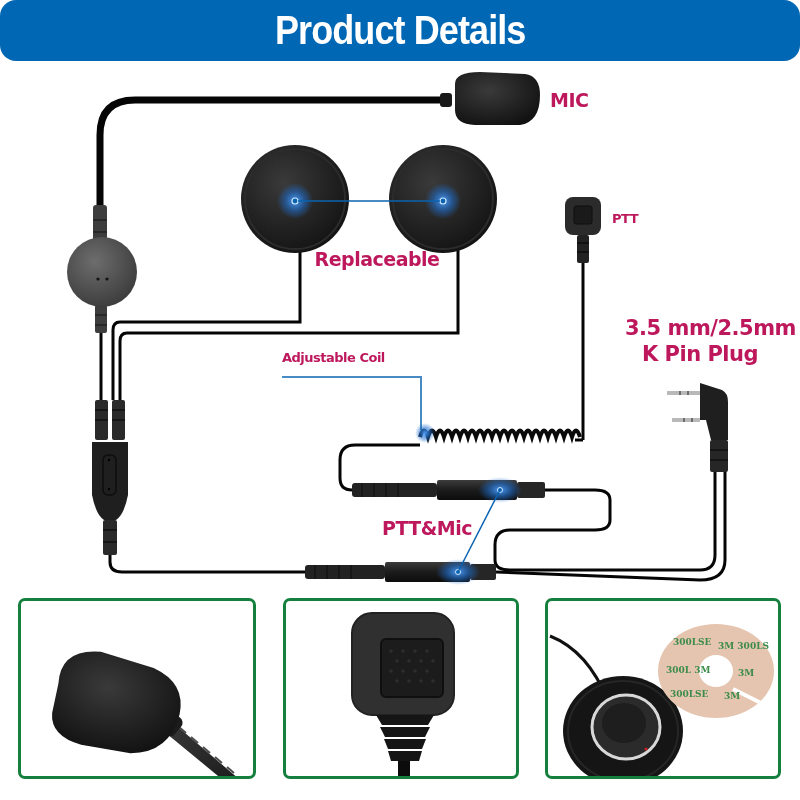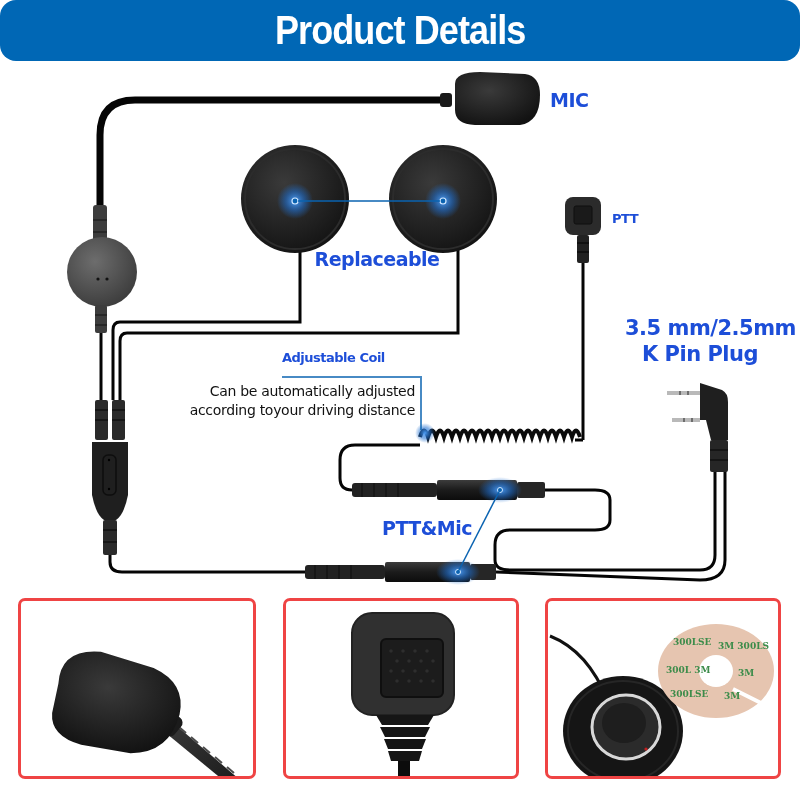--- a/index.html
+++ b/index.html
@@ -13,34 +13,34 @@
     }
     .header-title {
       color: #ffffff; font-weight: bold; font-size: 40px;
       letter-spacing: -1px; transform: scaleX(0.9);
     }
 
     .diagram { position: absolute; left: 0; top: 61px; width: 800px; height: 530px; }
     .diagram svg { position: absolute; left: 0; top: 0; }
 
     .label {
-      position: absolute; color: #1d4ed8; font-weight: bold;
+      position: absolute; color: #be185d; font-weight: bold;
       font-family: "DejaVu Sans", sans-serif; letter-spacing: -0.5px;
       white-space: nowrap;
     }
     .label.center { text-align: center; }
     .note {
       position: absolute; color: #111111; font-size: 14px;
       font-family: "DejaVu Sans", sans-serif; text-align: right;
       line-height: 19px; white-space: nowrap; letter-spacing: -0.3px;
     }
 
     .panel {
       position: absolute; top: 598px; height: 181px;
-      border: 3px solid #ef4444; border-radius: 7px; background: #ffffff;
+      border: 3px solid #15803d; border-radius: 7px; background: #ffffff;
       overflow: hidden;
     }
     .panel svg { position: absolute; left: 0; top: 0; }
   </style>
 </head>
 <body>
 
 <div class="header">
   <span class="header-title">Product Details</span>
 </div>
@@ -190,24 +190,20 @@
   <div class="label" style="left:550px; top:28px; font-size:19px;">MIC</div>
   <div class="label" style="left:612px; top:150px; font-size:13px;">PTT</div>
   <div class="label center" style="left:312px; top:184px; width:130px; font-size:19px; line-height:28px;">
     <div>Replaceable</div>
   </div>
   <div class="label center" style="left:625px; top:254px; width:150px; font-size:21px; line-height:26px;">
     <div>3.5 mm/2.5mm</div>
     <div>K Pin Plug</div>
   </div>
   <div class="label" style="left:282px; top:289px; font-size:13px;">Adjustable Coil</div>
-  <div class="note" style="right:385px; top:321px;">
-    <div>Can be automatically adjusted</div>
-    <div>according toyour driving distance</div>
-  </div>
   <div class="label" style="left:382px; top:456px; font-size:19px;">PTT&amp;Mic</div>
 </div>
 
 <div class="panel" style="left:18px; width:238px;">
   <svg width="232" height="190" viewBox="0 0 232 190">
     <defs>
       <linearGradient id="neck" x1="0" y1="0" x2="1" y2="1">
         <stop offset="0%" stop-color="#3a3a3a"></stop>
         <stop offset="100%" stop-color="#151515"></stop>
       </linearGradient>

